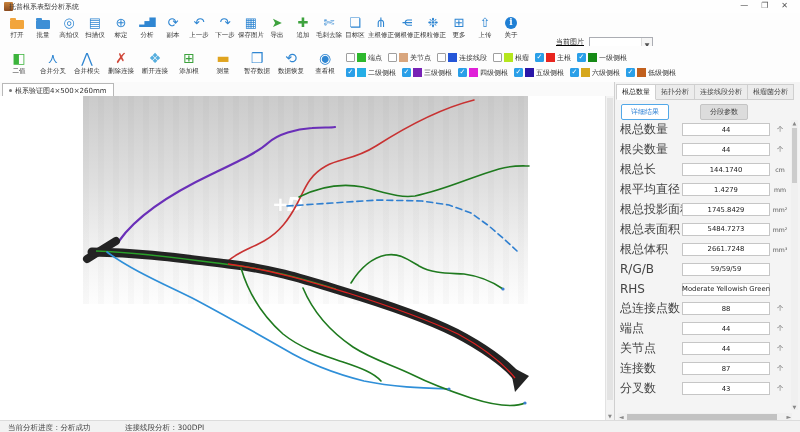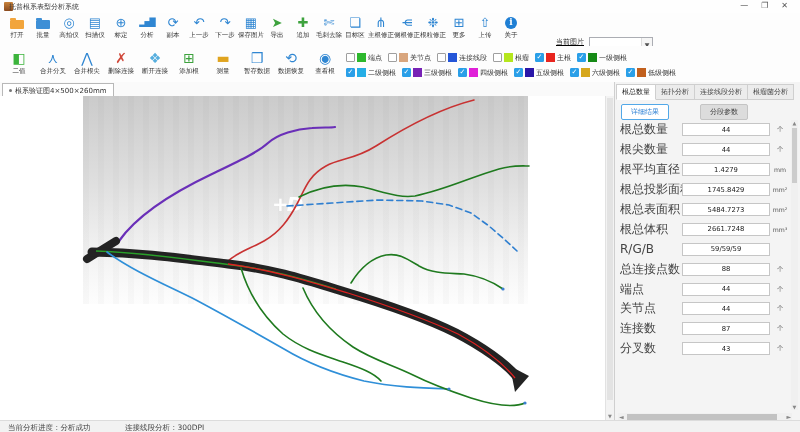--- a/index.html
+++ b/index.html
@@ -358,20 +358,25 @@
         <span class="prow-label">根总数量</span>
         <span class="prow-value">44</span>
         <span class="prow-unit">个</span>
       </div>
       <div class="prow">
         <span class="prow-label">根尖数量</span>
         <span class="prow-value">44</span>
         <span class="prow-unit">个</span>
       </div>
       <div class="prow">
+        <span class="prow-label">根总长</span>
+        <span class="prow-value">144.1740</span>
+        <span class="prow-unit">cm</span>
+      </div>
+      <div class="prow">
         <span class="prow-label">根平均直径</span>
         <span class="prow-value">1.4279</span>
         <span class="prow-unit">mm</span>
       </div>
       <div class="prow">
         <span class="prow-label">根总投影面积</span>
         <span class="prow-value">1745.8429</span>
         <span class="prow-unit">mm²</span>
       </div>
       <div class="prow">
@@ -380,20 +385,25 @@
         <span class="prow-unit">mm²</span>
       </div>
       <div class="prow">
         <span class="prow-label">根总体积</span>
         <span class="prow-value">2661.7248</span>
         <span class="prow-unit">mm³</span>
       </div>
       <div class="prow">
         <span class="prow-label">R/G/B</span>
         <span class="prow-value">59/59/59</span>
+        <span class="prow-unit"></span>
+      </div>
+      <div class="prow">
+        <span class="prow-label">RHS</span>
+        <span class="prow-value">Moderate Yellowish Green</span>
         <span class="prow-unit"></span>
       </div>
       <div class="prow">
         <span class="prow-label">总连接点数</span>
         <span class="prow-value">88</span>
         <span class="prow-unit">个</span>
       </div>
       <div class="prow">
         <span class="prow-label">端点</span>
         <span class="prow-value">44</span>

